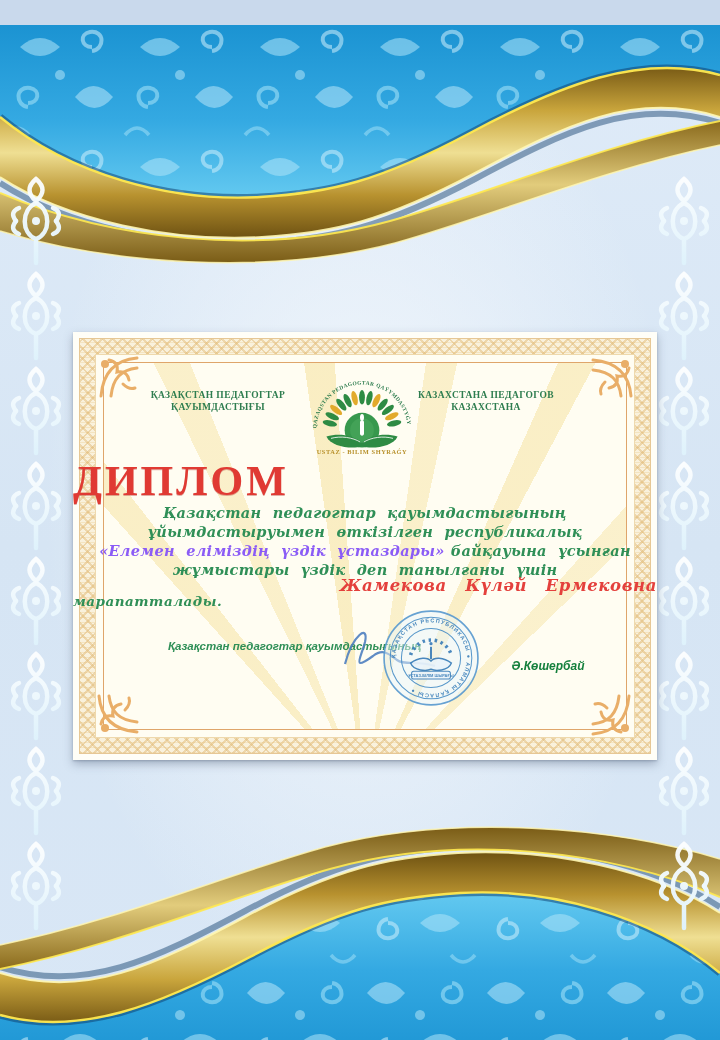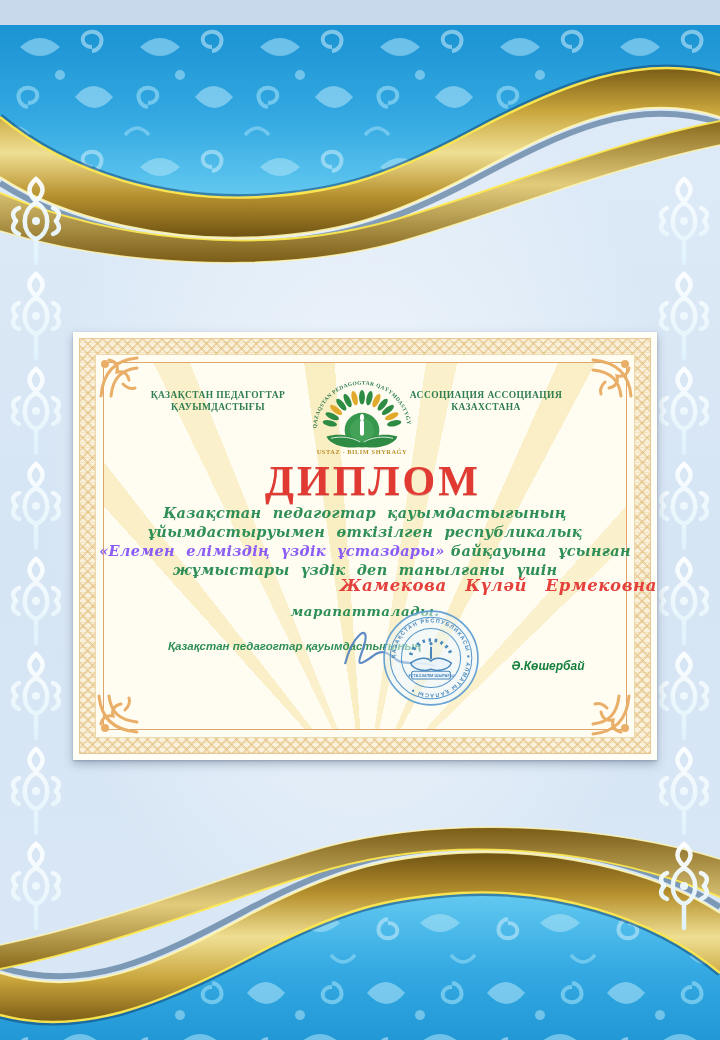--- a/index.html
+++ b/index.html
@@ -50,32 +50,32 @@
   .corner.tr{right:22px;top:22px;transform:rotate(90deg);}
   .corner.br{right:22px;bottom:22px;transform:rotate(180deg);}
   .corner.bl{left:22px;bottom:22px;transform:rotate(270deg);}
 
   .org{position:absolute;top:57px;width:226px;text-align:center;
        font-family:"Liberation Serif",serif;font-size:9.5px;font-weight:bold;
        letter-spacing:.4px;color:#2e7d4f;line-height:12px;}
   .org.left{left:32px;}
   .org.right{left:300px;}
   .logo{position:absolute;left:216px;top:34px;width:146px;height:90px;}
-  .title{position:absolute;left:0;right:0;top:125px;text-align:center;
+  .title{position:absolute;left:0;right:0;top:125px;
          font-family:"Liberation Serif",serif;font-weight:bold;font-size:42px;
-         letter-spacing:3px;color:#e03a33;text-shadow:0 1px 0 rgba(170,30,25,.35);padding-left:16px;}
+         letter-spacing:3px;color:#e03a33;text-shadow:0 1px 0 rgba(170,30,25,.35);}
   .bline{position:absolute;left:0;right:0;text-align:center;
          font-family:"DejaVu Serif",serif;font-style:italic;font-weight:bold;
          font-size:14.5px;color:#2f8f57;word-spacing:6px;letter-spacing:.3px;}
   .bline .q{color:#8b5cf6;}
   .bline .rest{margin-left:6px;}
   .recipient{position:absolute;left:0;right:0;top:244px;text-align:right;
          font-family:"DejaVu Serif",serif;font-style:italic;font-weight:bold;
          font-size:16.5px;color:#e4403c;word-spacing:12px;letter-spacing:.6px;}
-  .closing{position:absolute;left:0;right:0;top:271px;text-align:center;
+  .closing{position:absolute;left:0;right:0;top:261px;text-align:left;
          font-family:"DejaVu Serif",serif;font-style:italic;font-weight:bold;
          font-size:13.5px;color:#2f8f57;letter-spacing:.5px;}
   .sig-role{position:absolute;left:95px;top:307px;
          font-style:italic;font-weight:bold;font-size:11.5px;color:#2f8f57;line-height:14px;}
   .signer{position:absolute;left:400px;top:327px;width:150px;text-align:center;
          font-style:italic;font-weight:bold;font-size:12px;color:#15803d;}
   .sig-swash{position:absolute;left:266px;top:288px;width:104px;height:64px;}
   .seal{position:absolute;left:308px;top:276px;width:100px;height:100px;opacity:.92;}
   .footer{position:absolute;left:0;right:0;top:361px;text-align:center;
          font-style:italic;font-weight:bold;font-size:11.5px;color:#2f8f57;letter-spacing:.4px;}
@@ -201,21 +201,21 @@
       </svg>
     <svg class="corner bl" viewBox="0 0 44 44">
         <use href="#flour"></use>
       </svg>
 
     <div class="org left">
       <div>ҚАЗАҚСТАН ПЕДАГОГТАР</div>
       <div>ҚАУЫМДАСТЫҒЫ</div>
     </div>
     <div class="org right">
-      <div>АССОЦИАЦИЯ  АССОЦИАЦИЯ</div>
+      <div>КАЗАХСТАНА  ПЕДАГОГОВ</div>
       <div>КАЗАХСТАНА</div>
     </div>
 
     <svg class="logo" viewBox="0 0 160 98">
       <defs>
           <path id="logoArc" d="M30,70 A50,50 0 0 1 130,70"></path>
         </defs>
       <text font-size="6" font-weight="bold" fill="#2e7d4f" font-family="Liberation Serif,serif" letter-spacing=".4">
         <textPath href="#logoArc" startOffset="2">QAZAQSTAN PEDAGOGTAR QAÝYMDASTYǴY</textPath>
       </text>

